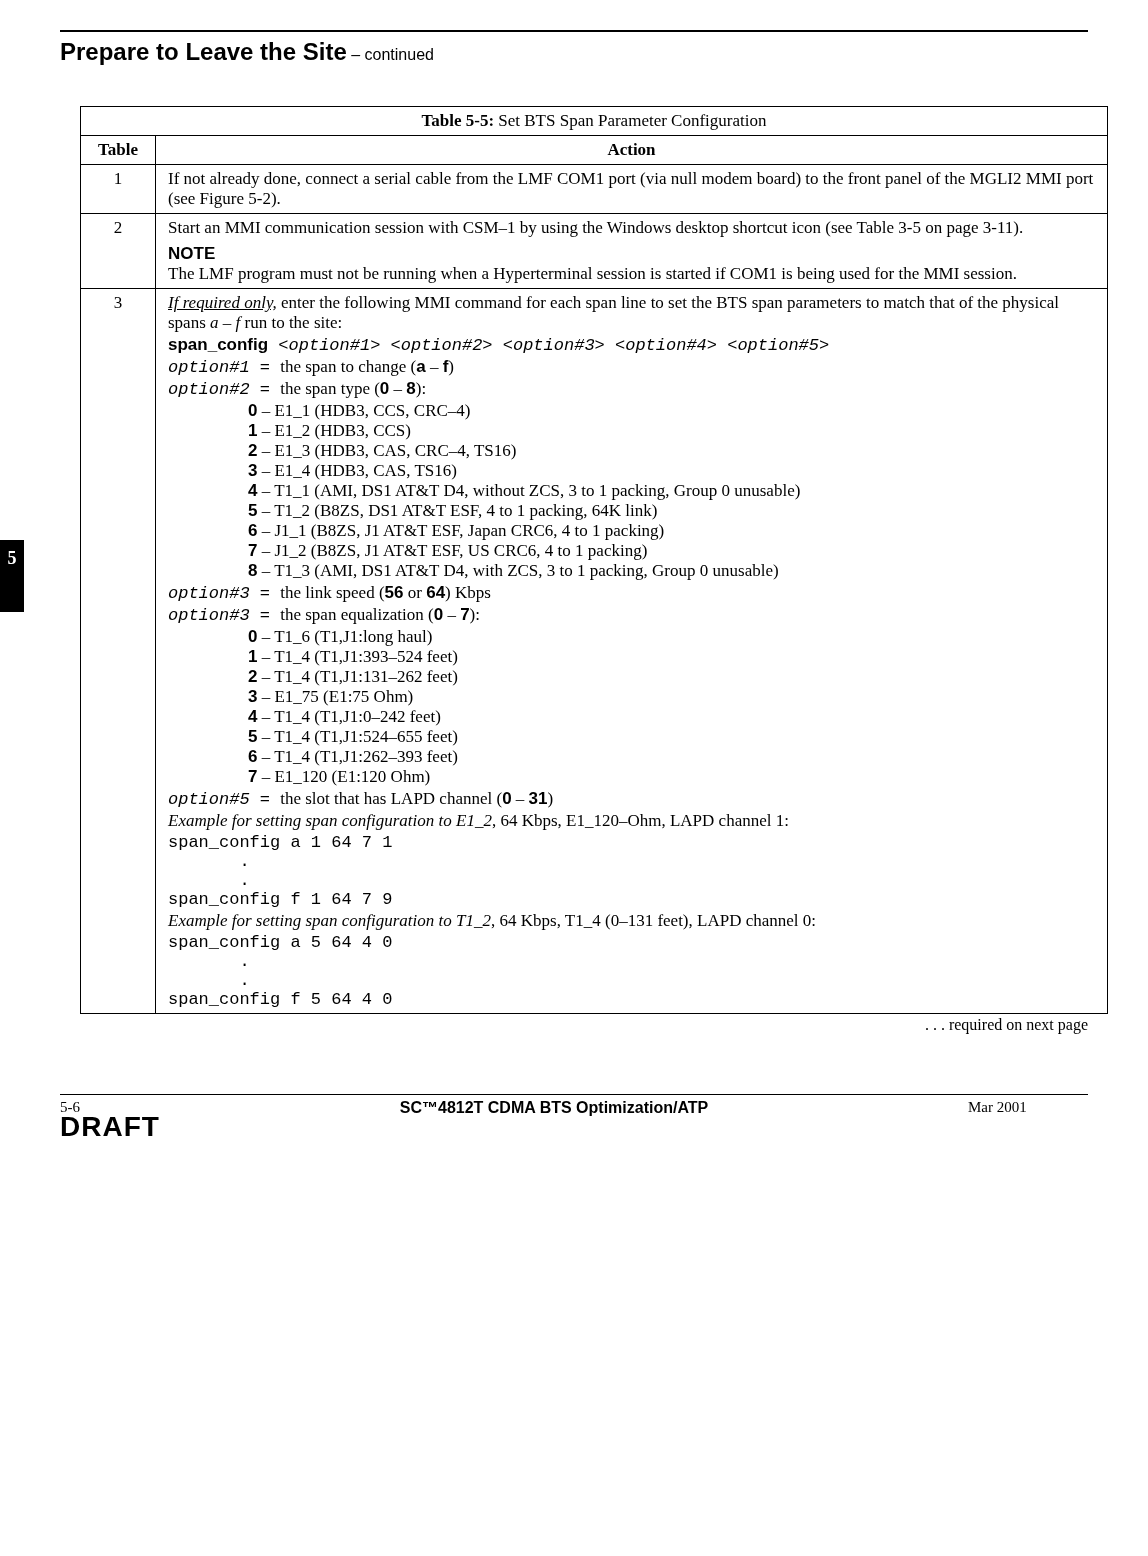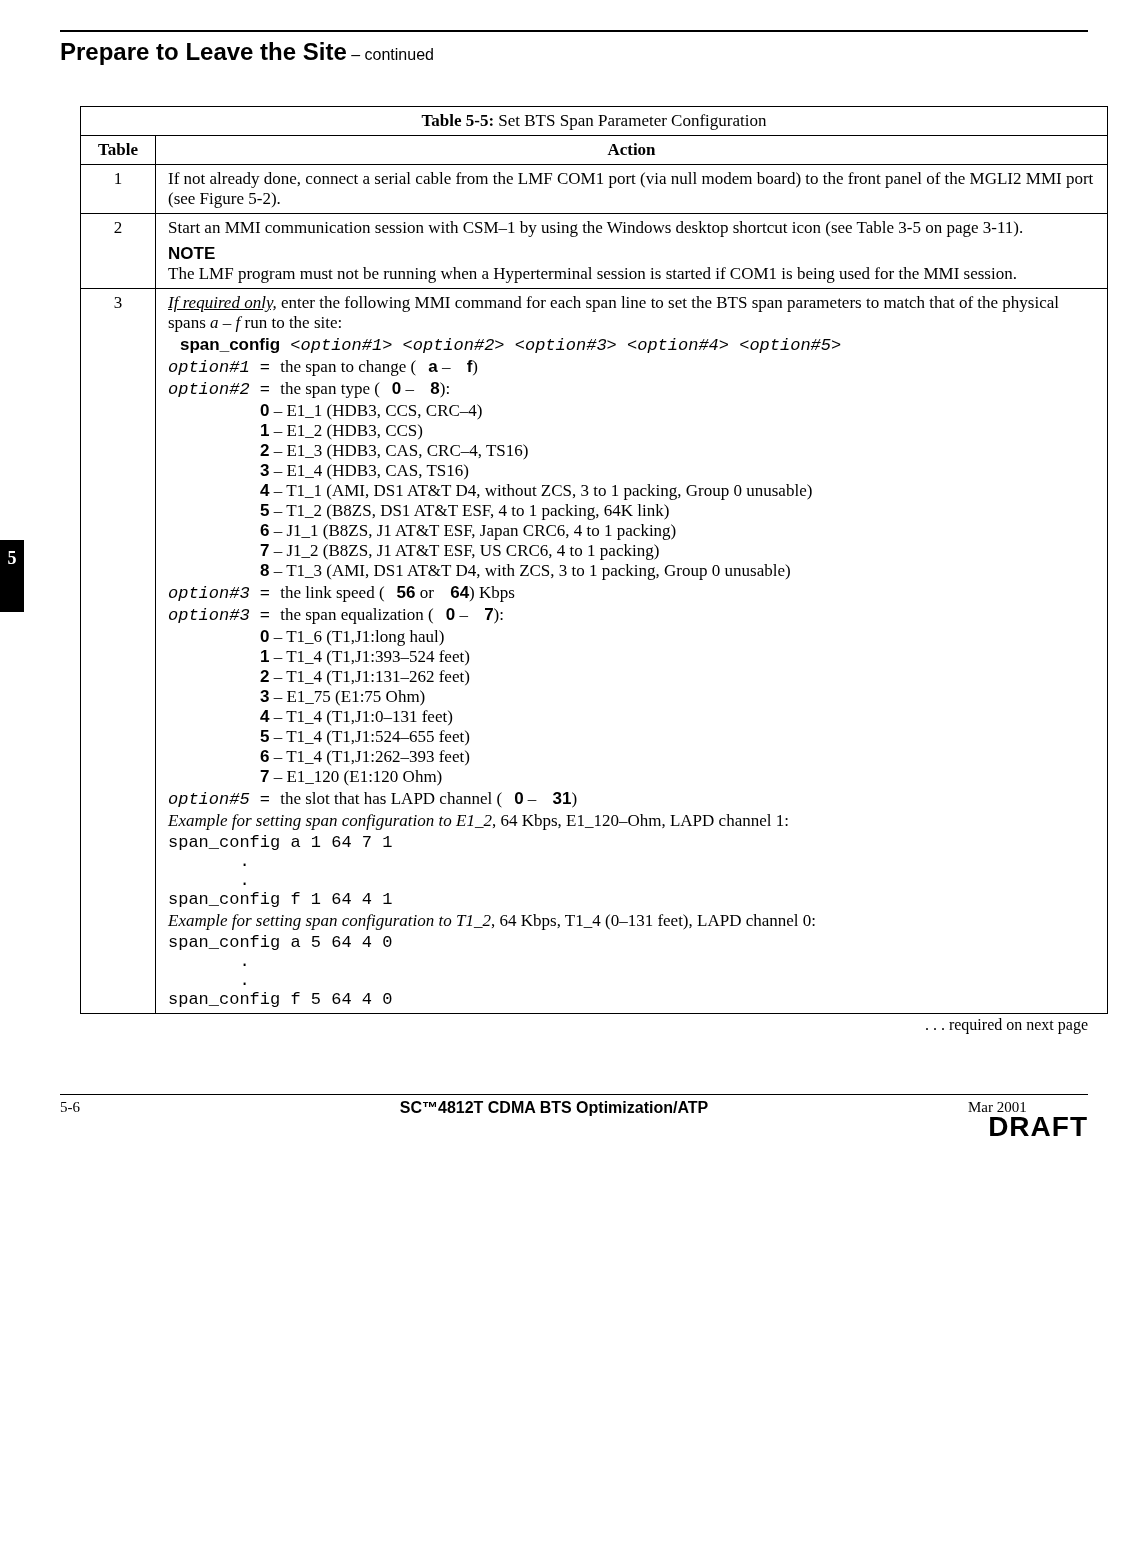--- a/index.html
+++ b/index.html
@@ -80,21 +80,20 @@
     text-align: center !important;
   }
   .note-hd {
     font-family: Arial, Helvetica, sans-serif;
     font-weight: bold;
     font-size: 17px;
   }
   .sans-b {
     font-family: Arial, Helvetica, sans-serif;
     font-weight: bold;
-    margin-left: 12px;
   }
   .mono-i {
     font-family: "Courier New", monospace;
     font-style: italic;
   }
   .mono {
     font-family: "Courier New", monospace;
   }
   .indent {
     padding-left: 80px;
@@ -131,21 +130,21 @@
     width: 80px;
   }
   .footer .dt {
     width: 120px;
     text-align: left;
   }
   .draft {
     font-family: Arial, Helvetica, sans-serif;
     font-weight: bold;
     font-size: 28px;
-    text-align: right;
+    text-align: left;
     margin-top: -6px;
     letter-spacing: 1px;
   }
   .ul {
     text-decoration: underline;
   }
 </style>
 </head>
 <body>
 
@@ -218,38 +217,38 @@
         </div>
 
         <div class="opt-block">
           <span class="mono-i">option#3</span><span class="mono">  = </span><span> the span equalization (</span><span class="sans-b">0</span><span> – </span><span class="sans-b">7</span><span>):</span>
         </div>
         <div class="indent">
               <div><span class="sans-b">0</span><span> – T1_6 (T1,J1:long haul)</span></div>
               <div><span class="sans-b">1</span><span> – T1_4 (T1,J1:393–524 feet)</span></div>
               <div><span class="sans-b">2</span><span> – T1_4 (T1,J1:131–262 feet)</span></div>
               <div><span class="sans-b">3</span><span> – E1_75 (E1:75 Ohm)</span></div>
-              <div><span class="sans-b">4</span><span> – T1_4 (T1,J1:0–131 feet)</span></div>
+              <div><span class="sans-b">4</span><span> – T1_4 (T1,J1:0–242 feet)</span></div>
               <div><span class="sans-b">5</span><span> – T1_4 (T1,J1:524–655 feet)</span></div>
               <div><span class="sans-b">6</span><span> – T1_4 (T1,J1:262–393 feet)</span></div>
               <div><span class="sans-b">7</span><span> – E1_120 (E1:120 Ohm)</span></div>
             </div>
 
         <div class="opt-block">
           <span class="mono-i">option#5</span><span class="mono">  = </span><span> the slot that has LAPD channel (</span><span class="sans-b">0</span><span> – </span><span class="sans-b">31</span><span>)</span>
         </div>
 
         <div class="opt-block">
           <i>Example for setting span configuration to E1_2</i><span>, 64 Kbps, E1_120–Ohm, LAPD channel 1:</span>
         </div>
         <div class="mono">
               <div style="white-space: pre;">span_config a 1 64 7 1</div>
               <div style="white-space: pre;">       .</div>
               <div style="white-space: pre;">       .</div>
-              <div style="white-space: pre;">span_config f 1 64 4 1</div>
+              <div style="white-space: pre;">span_config f 1 64 7 9</div>
             </div>
 
         <div class="opt-block">
           <i>Example for setting span configuration to T1_2</i><span>, 64 Kbps, T1_4 (0–131 feet), LAPD channel 0:</span>
         </div>
         <div class="mono">
               <div style="white-space: pre;">span_config a 5 64 4 0</div>
               <div style="white-space: pre;">       .</div>
               <div style="white-space: pre;">       .</div>
               <div style="white-space: pre;">span_config f 5 64 4 0</div>

